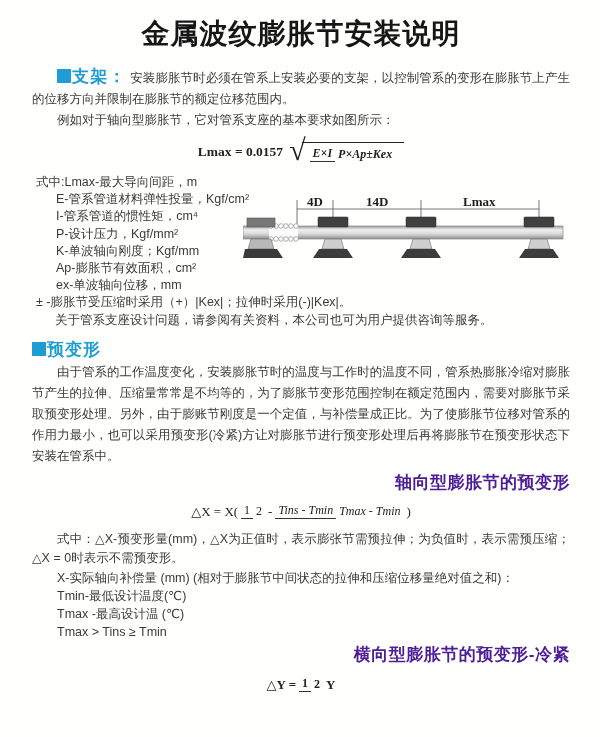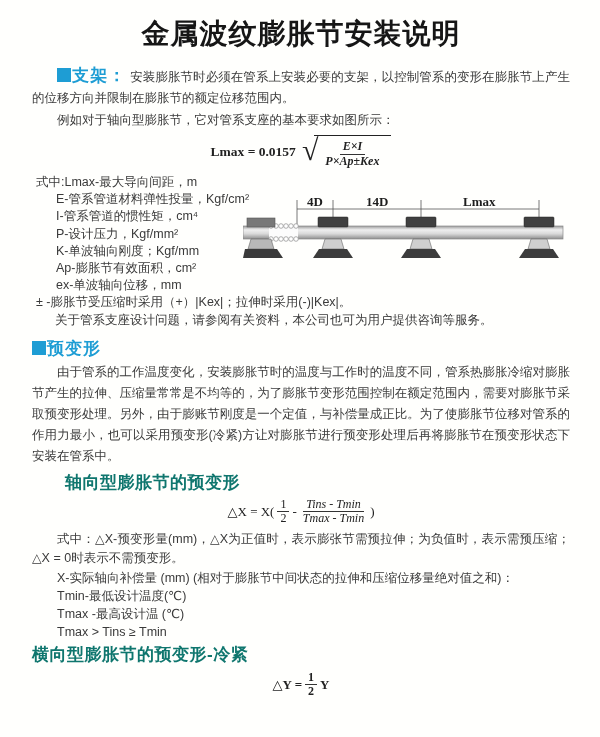--- a/index.html
+++ b/index.html
@@ -29,31 +29,31 @@
     margin-right:1px;
     vertical-align:-1px;
   }
   .sec-head{
     font-size:17px;
     font-weight:600;
     color:#1e9dd4;
     letter-spacing:1px;
     margin-right:4px;
   }
-  .p1{margin:13px 0 0;line-height:21px;text-align:justify;text-indent:2em;font-family:Liberation Mono, monospace;}
+  .p1{margin:13px 0 0;line-height:21px;text-align:justify;text-indent:2em;}
   .p2{margin:0;line-height:21px;text-indent:2em;}
 
   
   .formula{
     display:flex;align-items:center;justify-content:center;
     font-family:"Liberation Serif","DejaVu Serif",serif;
     color:#222;
   }
   .f1{height:38px;margin:2px 0 0;font-weight:bold;font-size:13.5px;}
-  .frac{display:inline-flex;flex-direction:column;align-items:center;line-height:1.15;font-size:12px;margin:0 3px;justify-content:center;}
+  .frac{display:inline-flex;flex-direction:row;align-items:center;line-height:1.15;font-size:12px;margin:0 3px;justify-content:center;}
   .frac .fn{border-bottom:1px solid #333;padding:0 3px;}
   .frac .fd{padding:0 3px;}
   .it{font-style:italic;}
   .sqrt{display:inline-flex;align-items:center;margin-left:6px;}
   .sqrt-sign{font-size:30px;font-weight:400;line-height:0.85;margin-right:-4px;transform:translateY(-2px);}
   .sqrt-body{border-top:1.6px solid #222;padding:2px 6px 0 5px;}
 
   
   .defs{margin-top:3px;}
   .def{line-height:17.2px;padding-left:4px;white-space:nowrap;}
@@ -66,22 +66,23 @@
   .dimlab{font-family:"Liberation Serif","DejaVu Serif",serif;font-size:13px;font-weight:bold;fill:#1d1d1d;}
 
   .sec2-head{margin:10px 0 0;font-size:17px;}
   .p3{margin:2px 0 0;line-height:21px;text-align:justify;text-indent:2em;}
 
   .sub-head{
     margin:4px 0 0;
     padding-left:33px;
     font-size:17px;
     font-weight:600;
-    color:#0f766e;
+    color:#4c1d95;
     letter-spacing:0.5px;
+    text-align:right;
   }
   .sub-head2{padding-left:0;margin-top:2px;}
   .f2{height:32px;margin:2px 0;font-size:13px;}
   .f3{height:30px;margin:4px 0 2px;font-size:13px;font-weight:bold;}
   .notes{margin-top:2px;}
   .note0{line-height:19.5px;text-indent:2em;text-align:justify;margin:0;}
   .note{line-height:18px;padding-left:25px;margin:0;}
 </style>
 </head>
 <body>

